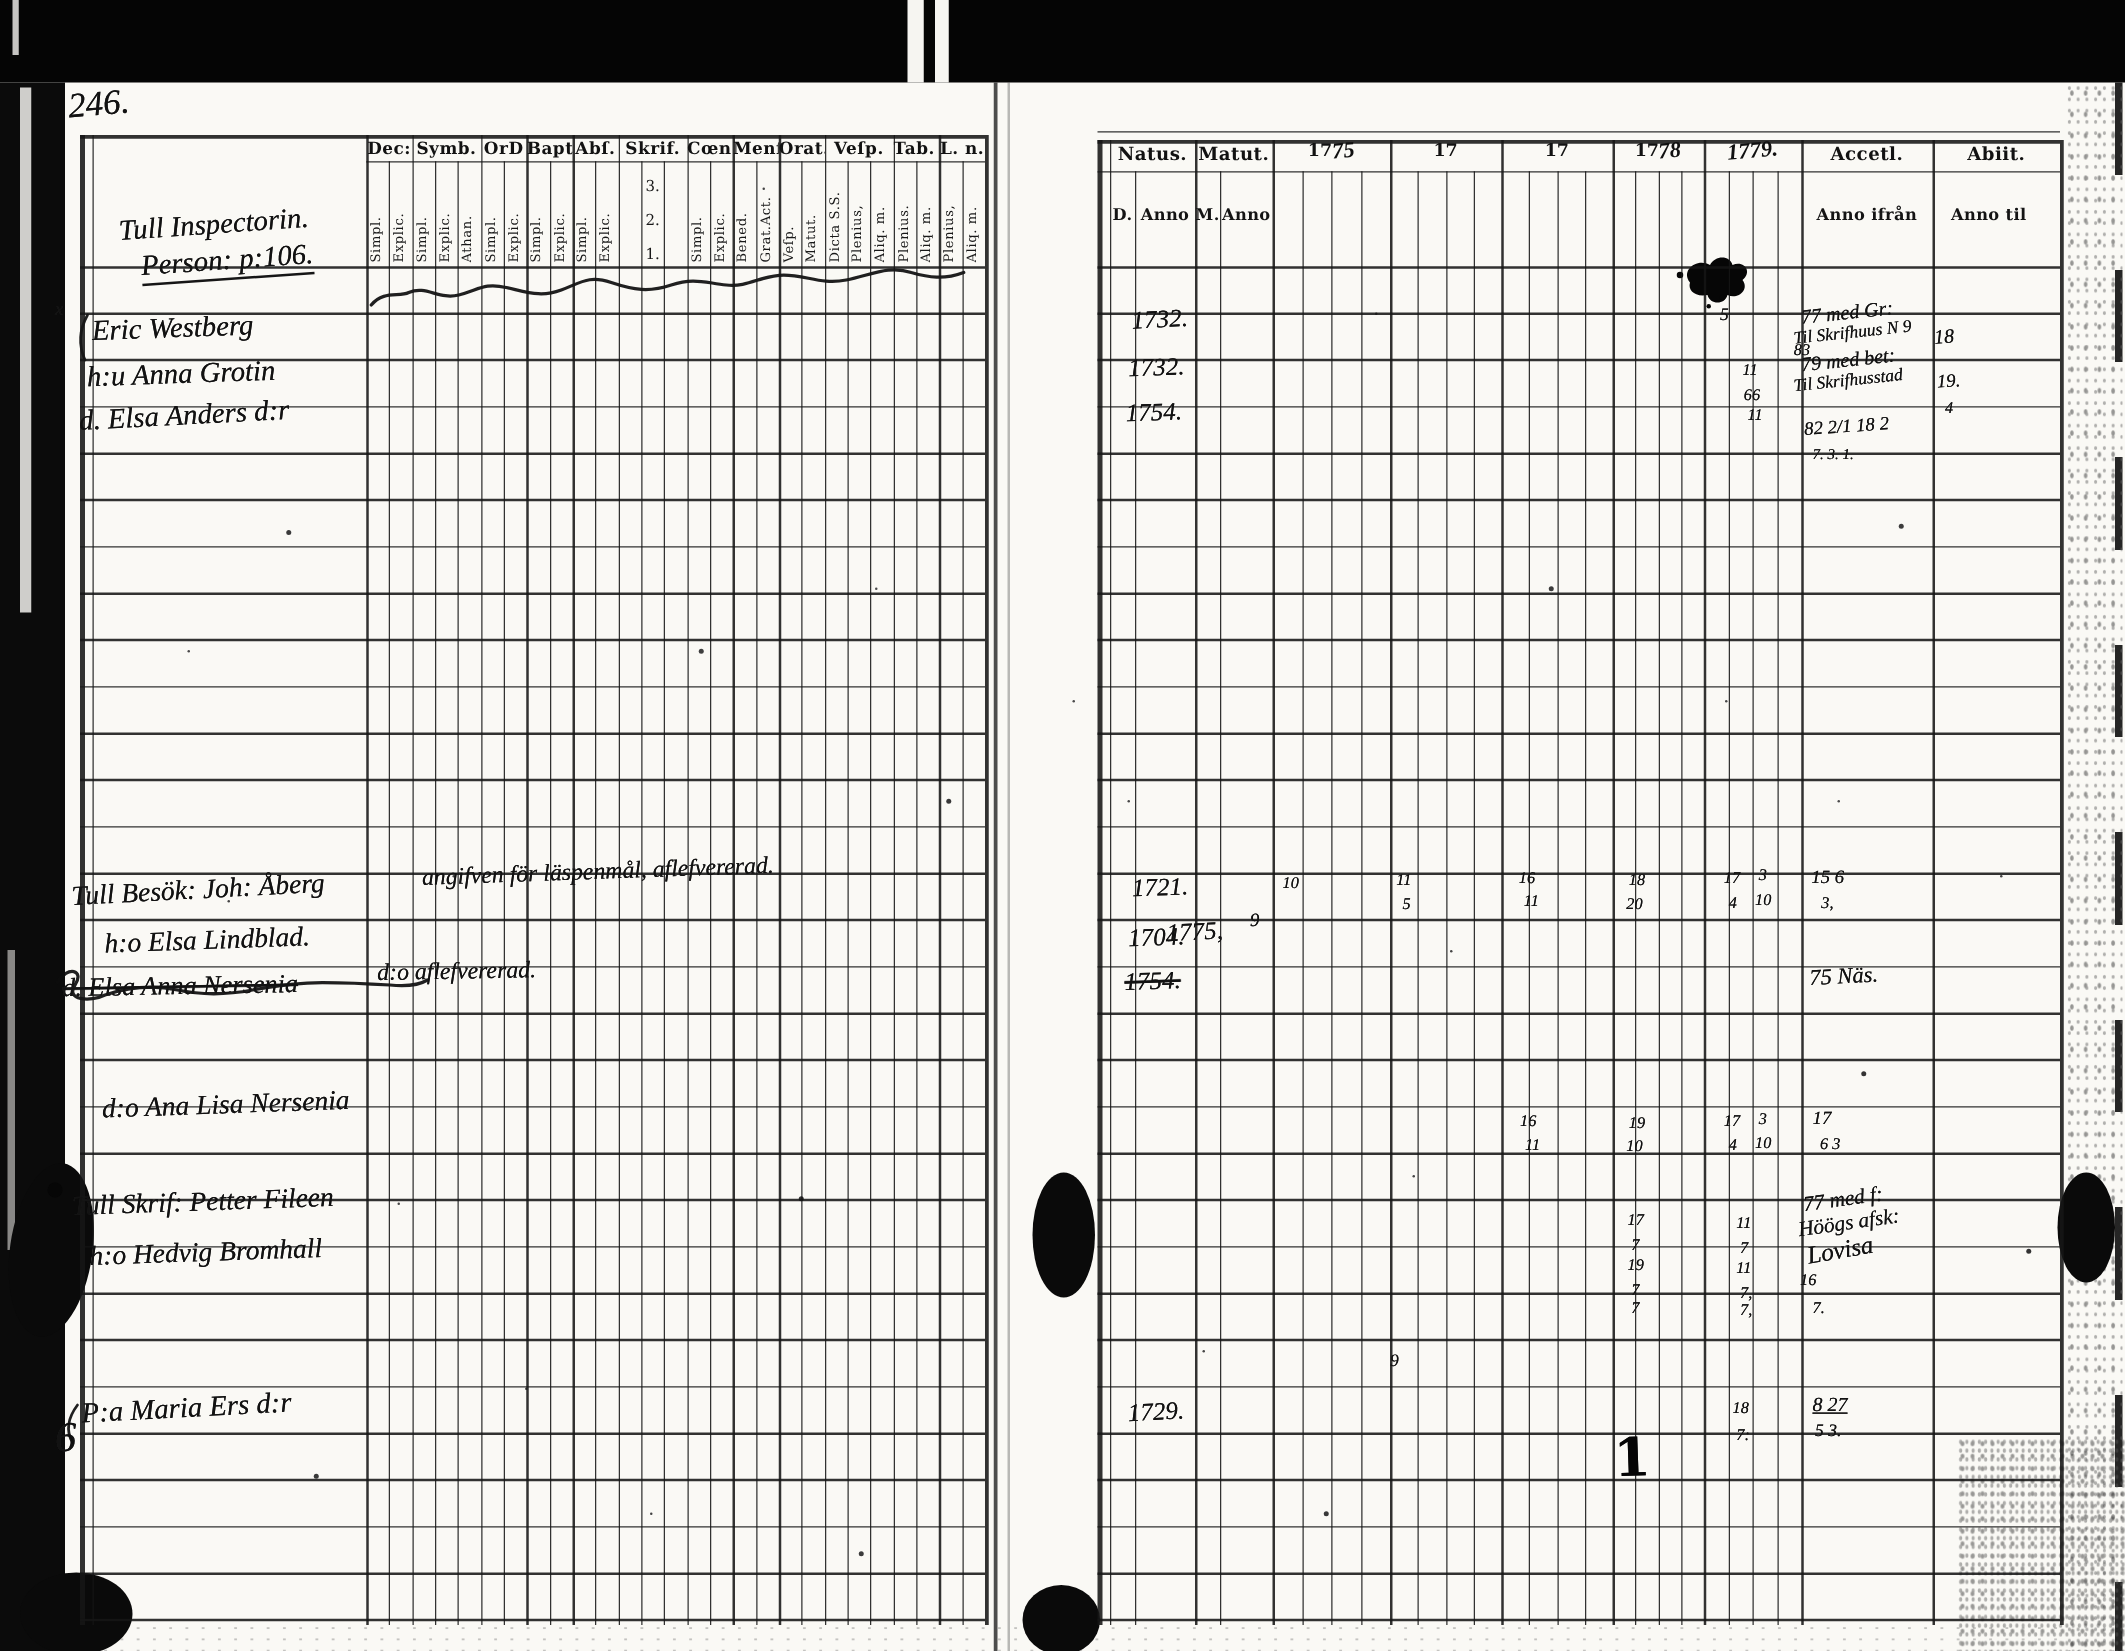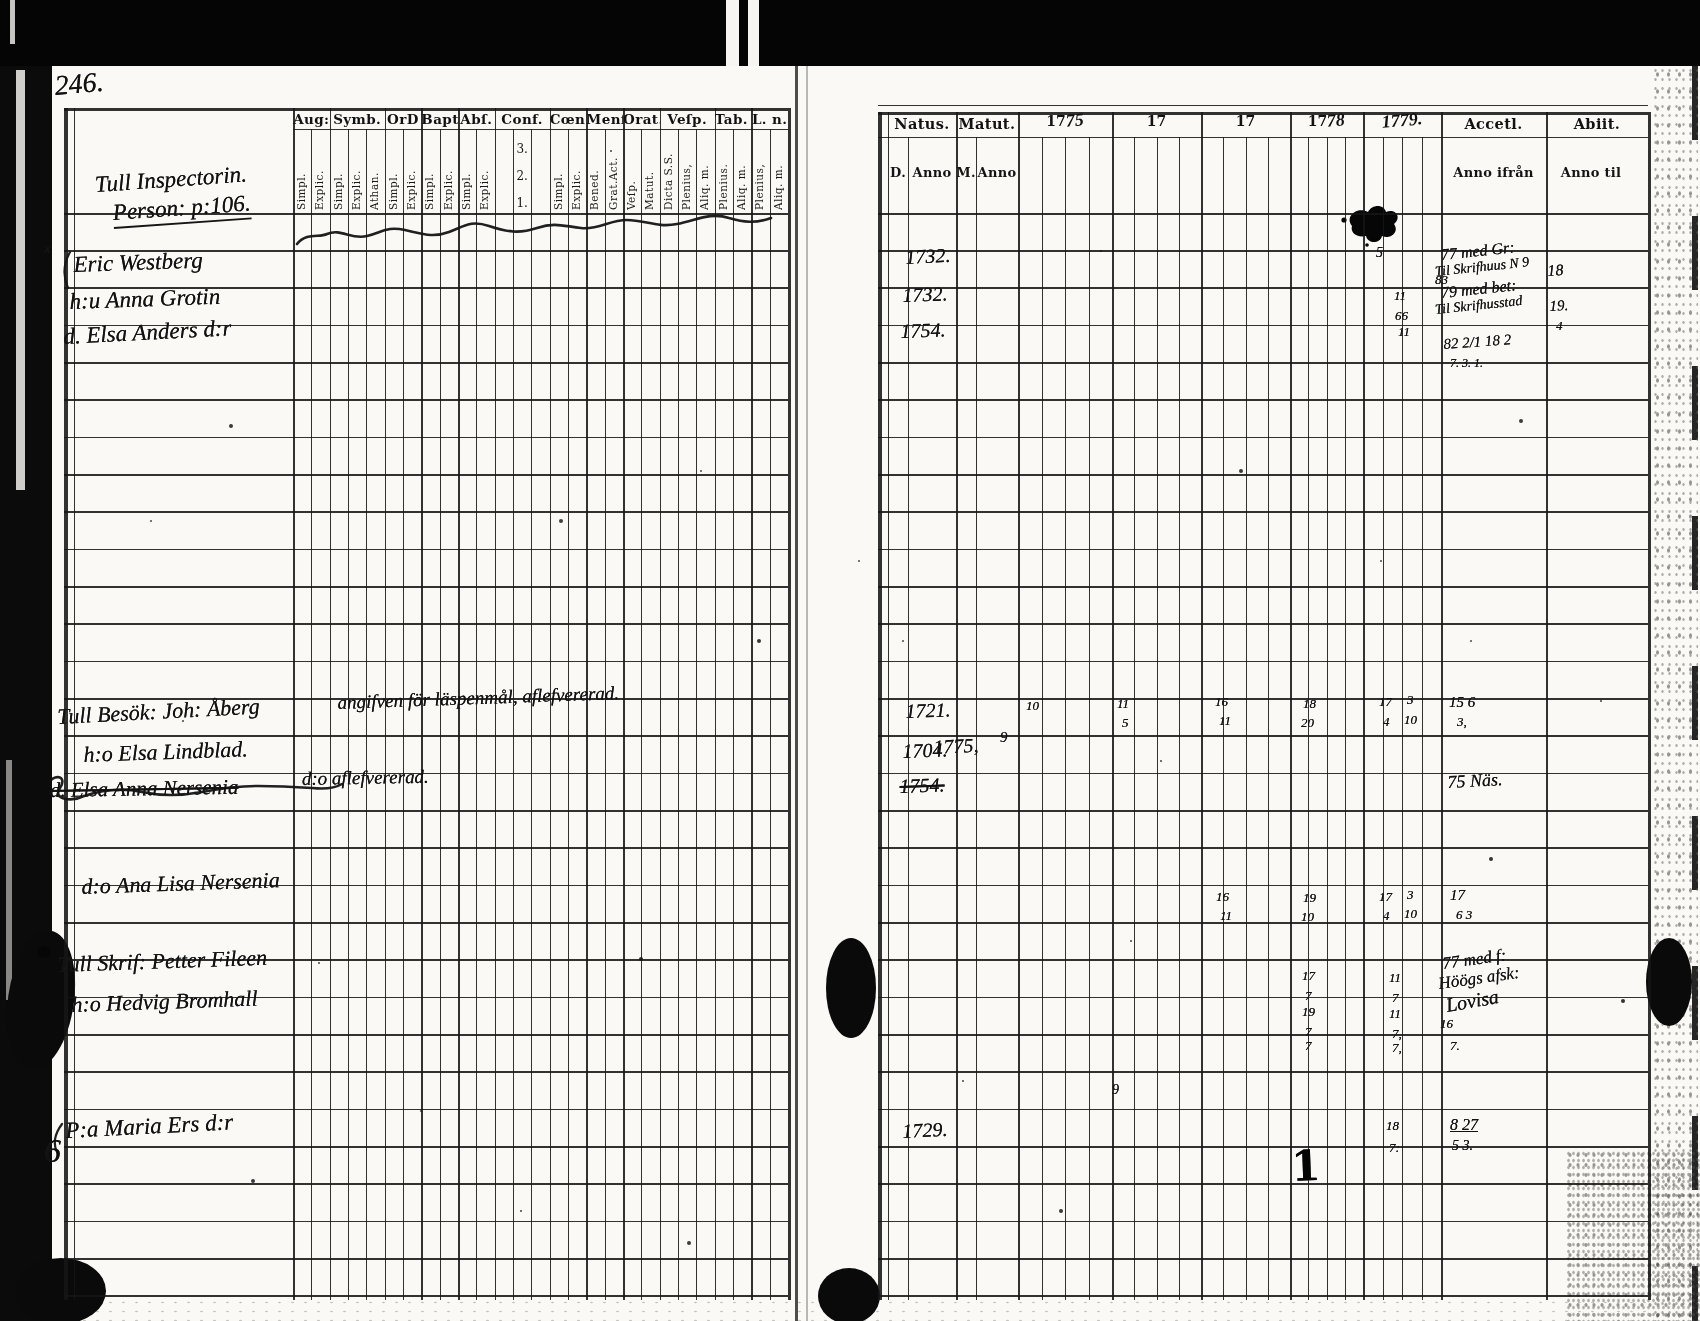--- a/index.html
+++ b/index.html
@@ -107,21 +107,21 @@
       <circle cx="44" cy="952" r="6"></circle>
     </g>
   </svg>
 
 <div class="ln" style="left: 64px; top: 108px; width: 724px; height: 2.8px;"></div>
     <div class="ln" style="left: 293px; top: 129px; width: 495px; height: 1.4px;"></div>
     <div class="ln" style="left: 64px; top: 213px; width: 724px; height: 2.2px;"></div>
     <div class="ln" style="left: 64px; top: 108px; width: 3.5px; height: 1192px;"></div>
     <div class="ln" style="left: 74px; top: 108px; width: 1.2px; height: 1192px;"></div>
     <div class="ln" style="left: 293px; top: 108px; width: 2px; height: 1192px;"></div>
-    <div class="plabel" style="left: 293px; top: 110px; width: 36.666px;">Aug:</div>
+    <div class="plabel" style="left: 293px; top: 110px; width: 36.666px;">Dec:</div>
     <div class="ln" style="left: 311.333px; top: 129px; width: 1px; height: 1171px;"></div>
     <div class="rot" style="left: 296px; top: 132px; height: 78px;">Simpl.</div>
     <div class="rot" style="left: 314.333px; top: 132px; height: 78px;">Explic.</div>
     <div class="ln" style="left: 329.666px; top: 108px; width: 1.8px; height: 1192px;"></div>
     <div class="plabel" style="left: 329.666px; top: 110px; width: 54.999px;">Symb.</div>
     <div class="ln" style="left: 347.999px; top: 129px; width: 1px; height: 1171px;"></div>
     <div class="ln" style="left: 366.332px; top: 129px; width: 1px; height: 1171px;"></div>
     <div class="rot" style="left: 332.666px; top: 132px; height: 78px;">Simpl.</div>
     <div class="rot" style="left: 350.999px; top: 132px; height: 78px;">Explic.</div>
     <div class="rot" style="left: 369.332px; top: 132px; height: 78px;">Athan.</div>
@@ -134,21 +134,21 @@
     <div class="plabel" style="left: 421.331px; top: 110px; width: 36.666px;">Bapt.</div>
     <div class="ln" style="left: 439.664px; top: 129px; width: 1px; height: 1171px;"></div>
     <div class="rot" style="left: 424.331px; top: 132px; height: 78px;">Simpl.</div>
     <div class="rot" style="left: 442.664px; top: 132px; height: 78px;">Explic.</div>
     <div class="ln" style="left: 457.997px; top: 108px; width: 1.8px; height: 1192px;"></div>
     <div class="plabel" style="left: 457.997px; top: 110px; width: 36.666px;">Abſ.</div>
     <div class="ln" style="left: 476.33px; top: 129px; width: 1px; height: 1171px;"></div>
     <div class="rot" style="left: 460.997px; top: 132px; height: 78px;">Simpl.</div>
     <div class="rot" style="left: 479.33px; top: 132px; height: 78px;">Explic.</div>
     <div class="ln" style="left: 494.663px; top: 108px; width: 1.8px; height: 1192px;"></div>
-    <div class="plabel" style="left: 494.663px; top: 110px; width: 54.999px;">Conf.</div>
+    <div class="plabel" style="left: 494.663px; top: 110px; width: 54.999px;">Skrif.</div>
     <div class="ln" style="left: 512.996px; top: 129px; width: 1px; height: 1171px;"></div>
     <div class="ln" style="left: 531.329px; top: 129px; width: 1px; height: 1171px;"></div>
     <div class="stackNums" style="left: 494.663px; top: 142px; width: 54.999px;">
       <span>3.</span>
       <span>2.</span>
       <span>1.</span>
     </div>
     <div class="ln" style="left: 549.662px; top: 108px; width: 1.8px; height: 1192px;"></div>
     <div class="plabel" style="left: 549.662px; top: 110px; width: 36.666px;">Cœn D</div>
     <div class="ln" style="left: 567.995px; top: 129px; width: 1px; height: 1171px;"></div>

